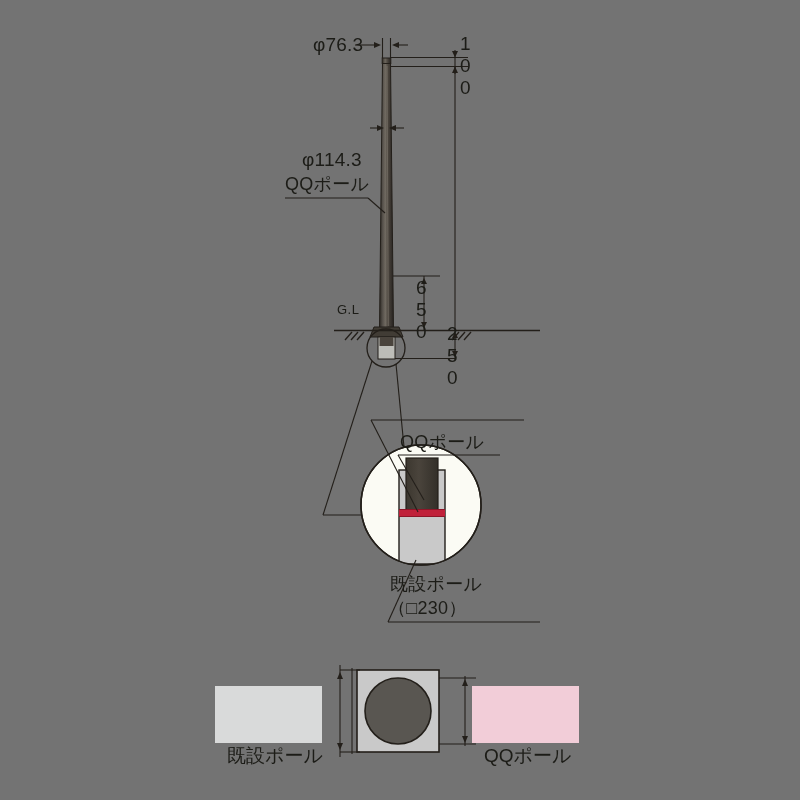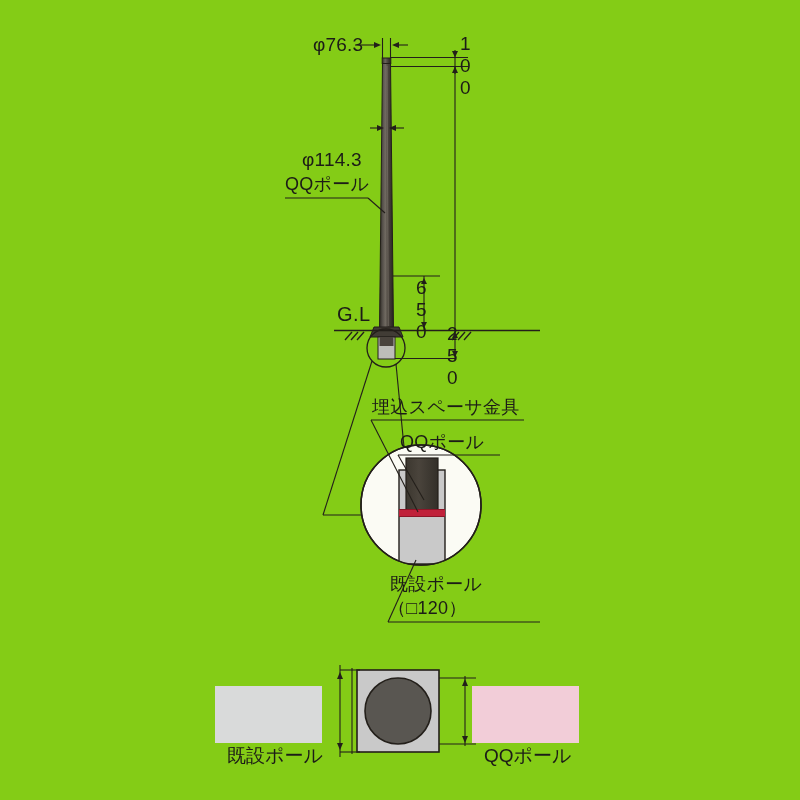--- a/index.html
+++ b/index.html
@@ -4,21 +4,21 @@
 <style>
   html, body {
     margin: 0;
     padding: 0;
     background: #f2f4e8;
   }
   #root {
     position: relative;
     width: 800px;
     height: 800px;
-    background: #84cc16;
+    background: #737373;
     font-family: "Liberation Sans", "DejaVu Sans", sans-serif;
     overflow: hidden;
   }
   svg.drawing {
     position: absolute;
     left: 0;
     top: 0;
     width: 800px;
     height: 800px;
   }
@@ -31,21 +31,21 @@
   }
   .lbl-dim {
     font-size: 19px;
     letter-spacing: 0.2px;
   }
   .lbl-note {
     font-size: 18px;
     letter-spacing: 0.3px;
   }
   .lbl-gl {
-    font-size: 20px;
+    font-size: 13px;
     letter-spacing: 0.5px;
   }
   .vert {
     writing-mode: vertical-rl;
     text-orientation: upright;
     letter-spacing: 1px;
   }
   .legend-box {
     position: absolute;
     box-sizing: border-box;
@@ -220,27 +220,26 @@
   <div class="lbl lbl-dim vert" style="left:453px; top:33px;">100</div>
 
   <div class="lbl lbl-dim vert" style="left:409px; top:277px;">650</div>
 
   <div class="lbl lbl-dim vert" style="left:440px; top:323px;">250</div>
 
   <div class="lbl lbl-gl" style="left:337px; top:302px;">G.L</div>
 
   <div class="lbl lbl-note" style="left:285px; top:173px;">QQポール</div>
 
-  <div class="lbl lbl-note" style="left:372px; top:396px;">埋込スペーサ金具</div>
 
   <div class="lbl lbl-note" style="left:400px; top:431px;">QQポール</div>
 
   <div class="lbl lbl-note" style="left:390px; top:573px;">既設ポール</div>
 
-  <div class="lbl lbl-note" style="left:388px; top:597px;">（□120）</div>
+  <div class="lbl lbl-note" style="left:388px; top:597px;">（□230）</div>
 
   <div class="legend-box" style="left:215px; top:686px; width:107px; height:57px; background:#d9dada;">
     <div>既設ポール</div>
     
   </div>
 
   <div class="legend-box" style="left:472px; top:686px; width:107px; height:57px; background:#f2cdd8;">
     <div>QQポール</div>
     
   </div>

